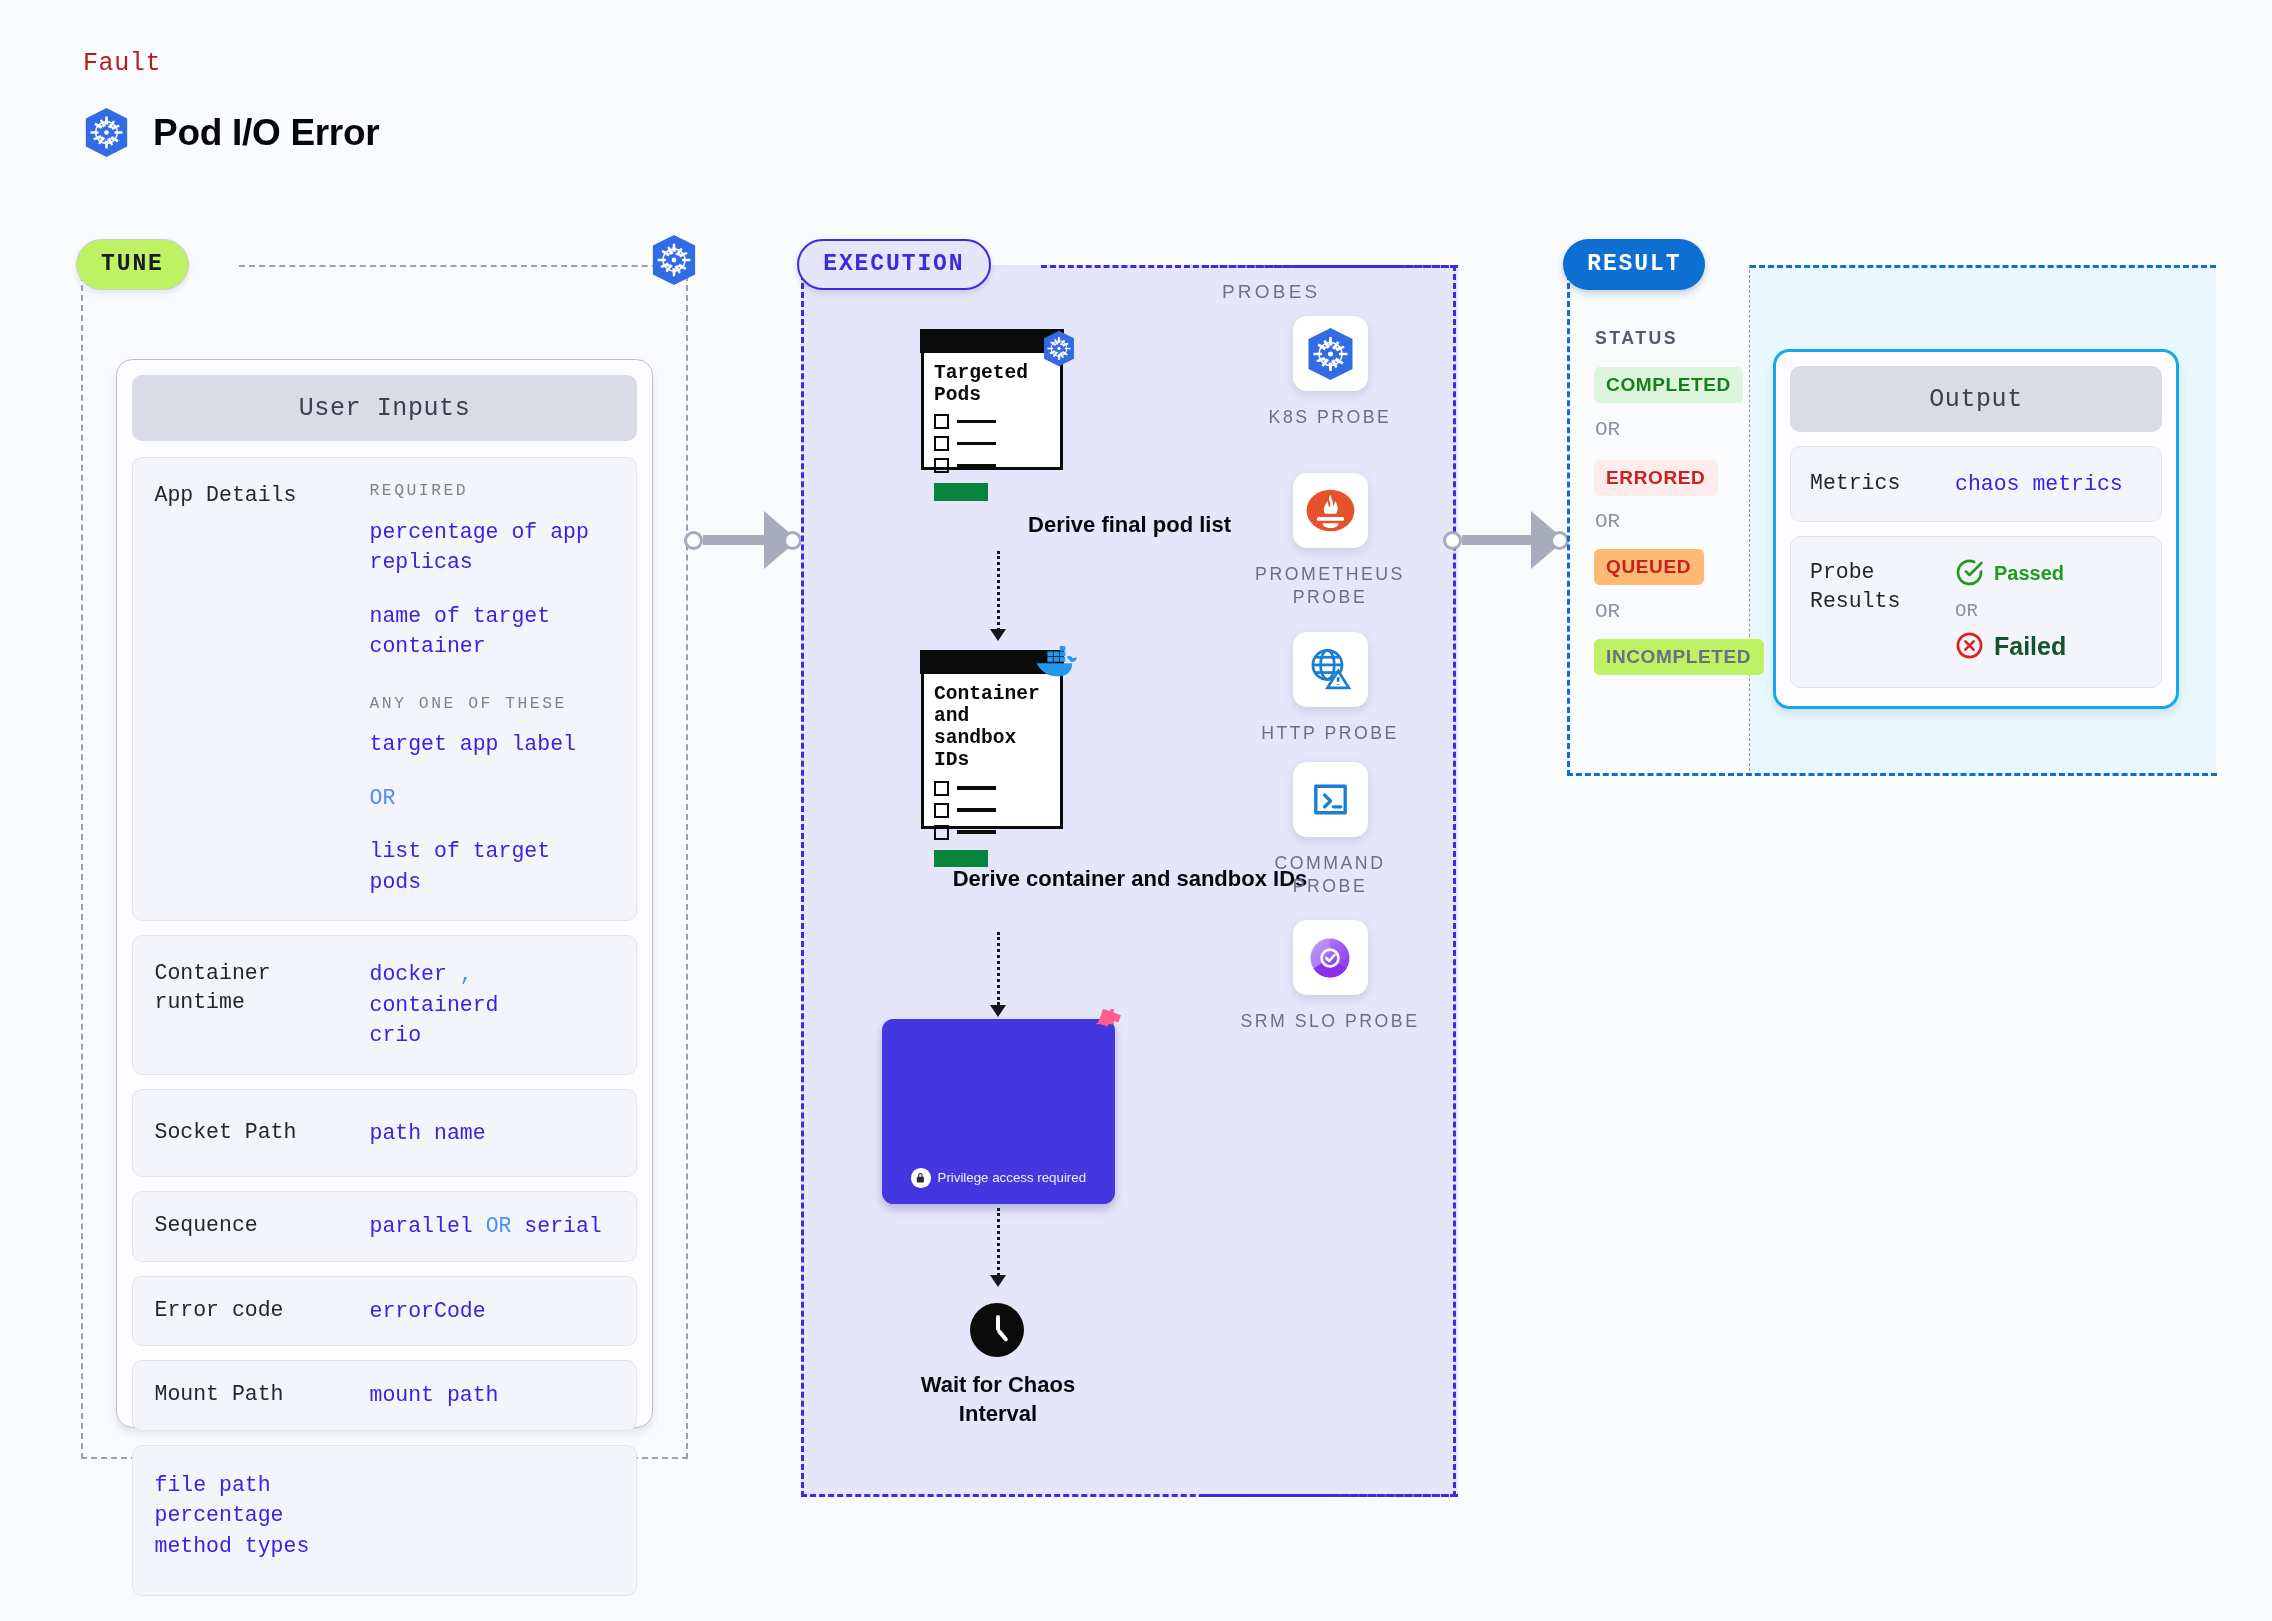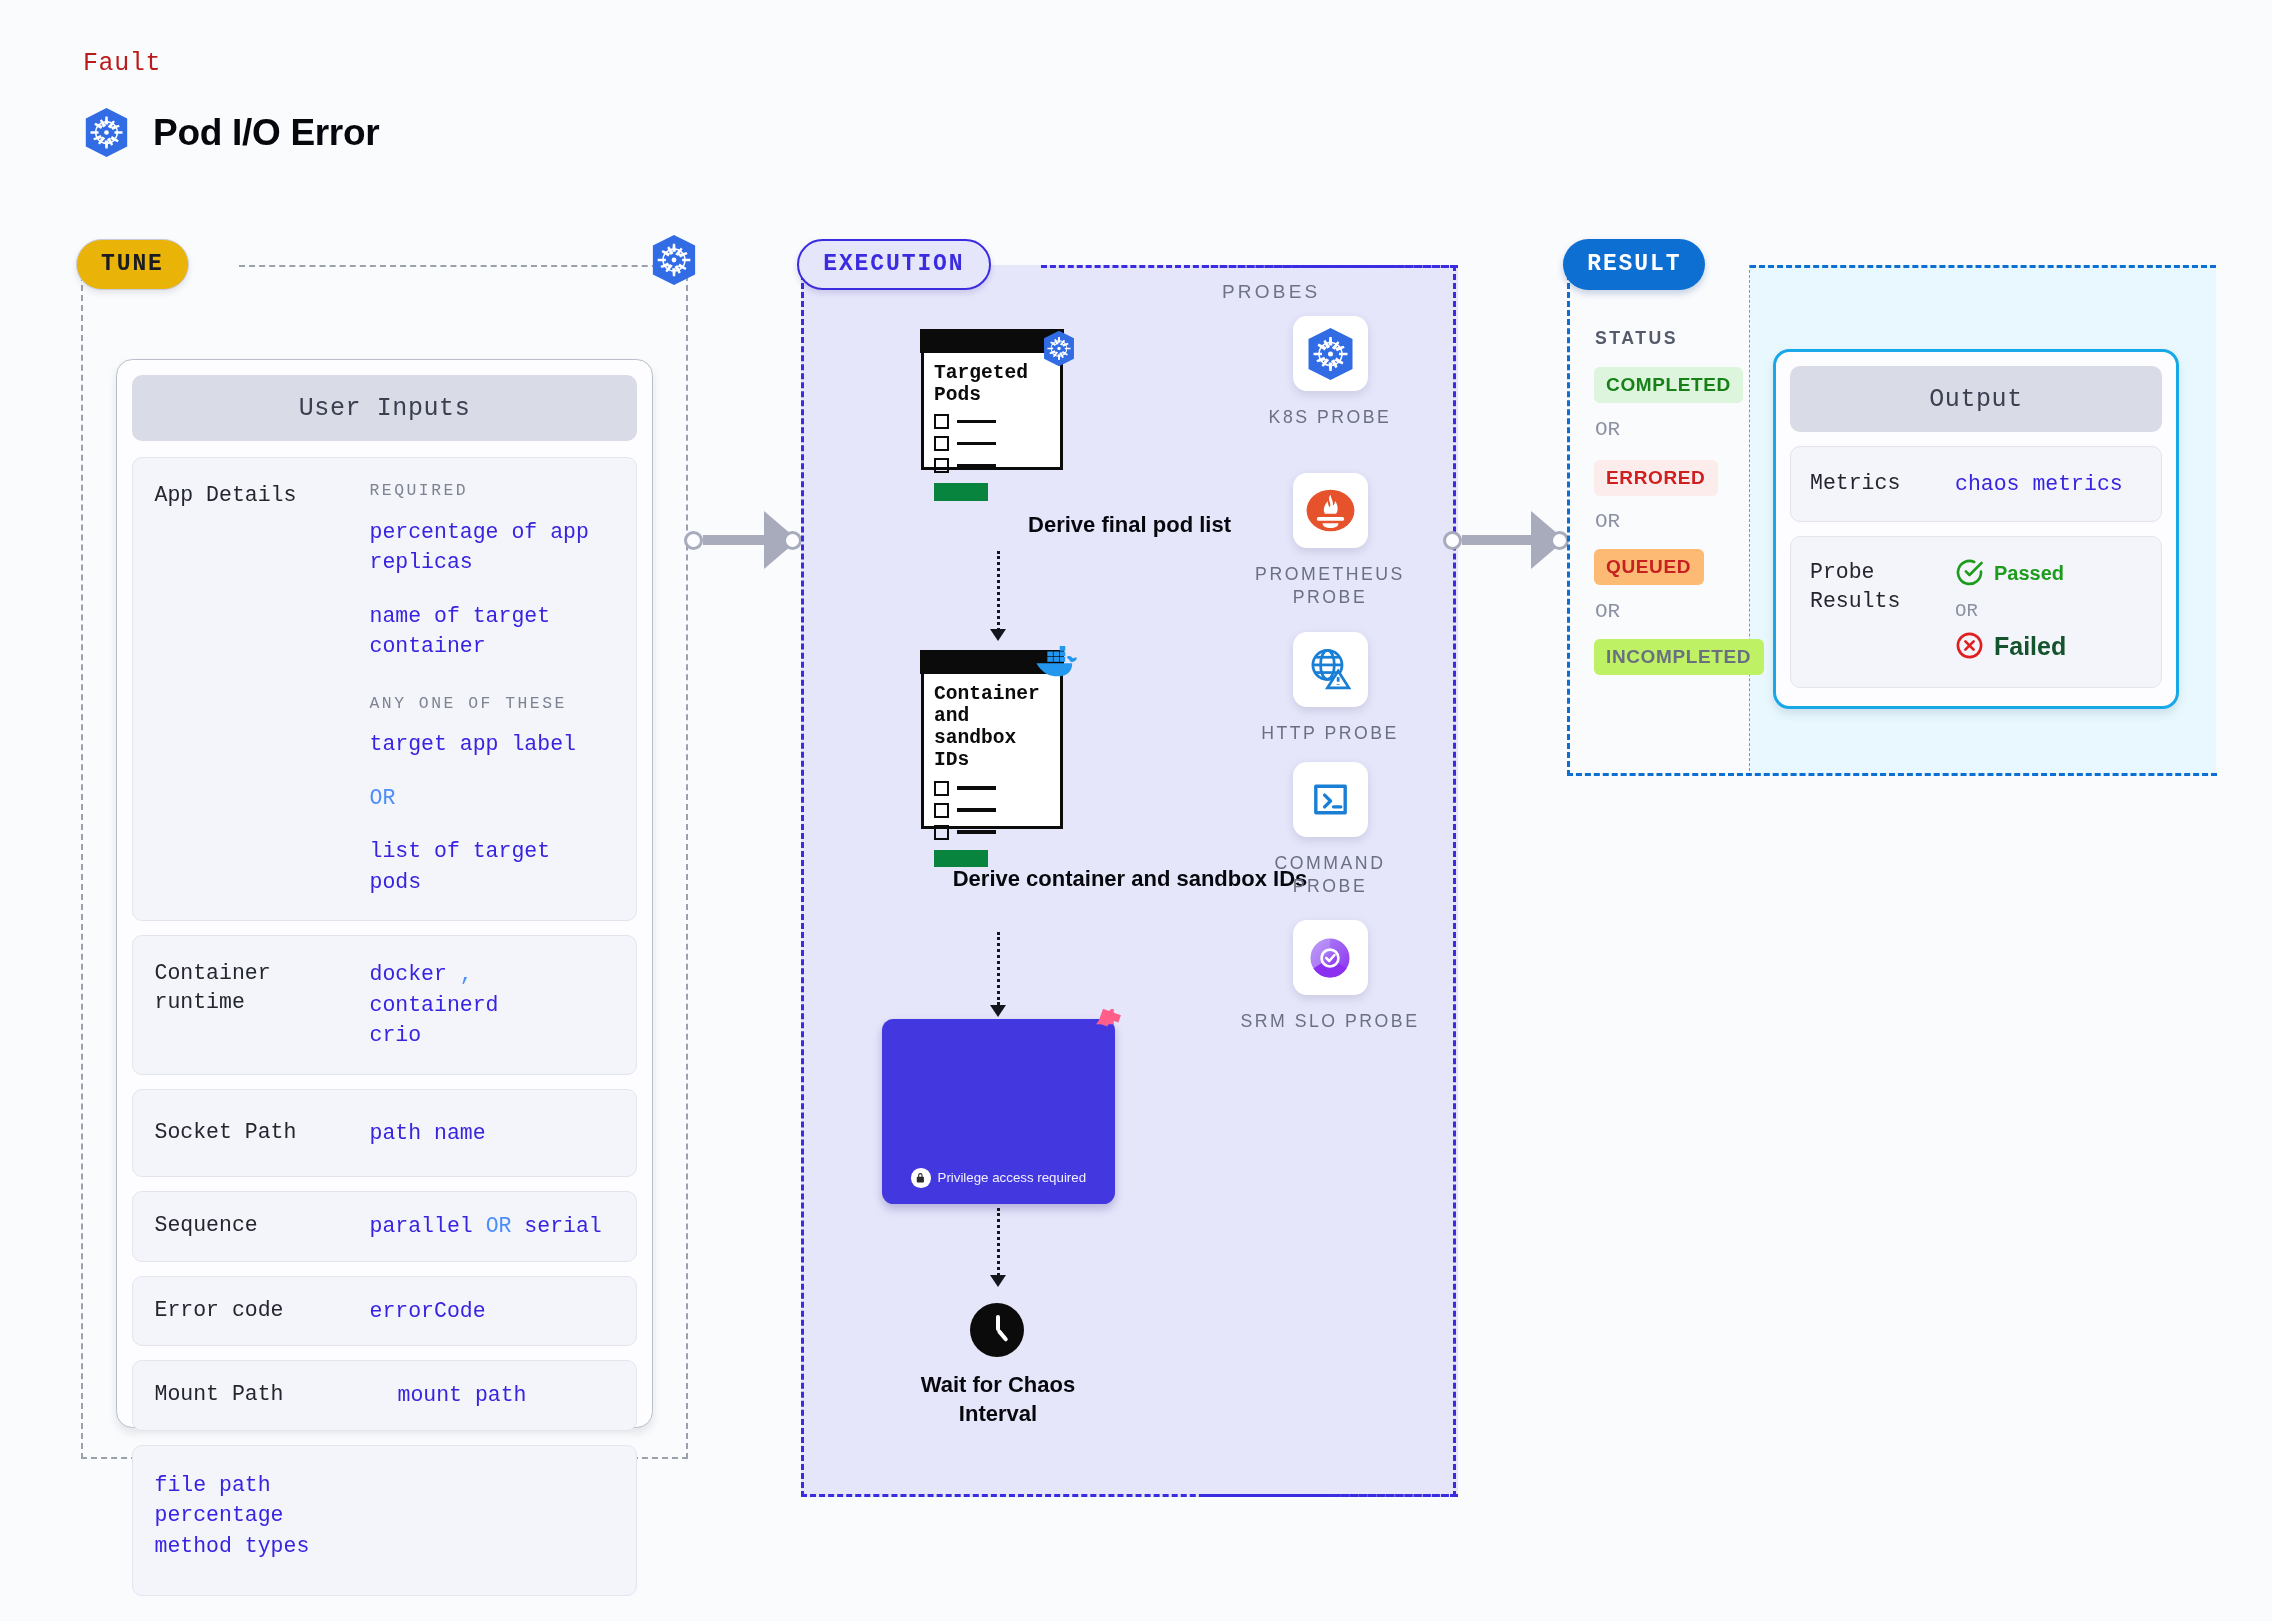--- a/index.html
+++ b/index.html
@@ -30,21 +30,21 @@
     font-size:23px; font-weight:bold; letter-spacing:1.9px; white-space:nowrap;
   }
 
   
   #tune-panel{ left:81px; top:265px; width:607px; height:1194px; }
   #tune-dash{ position:absolute; inset:0; border:2.5px dashed #9aa0ae; border-top:none; border-right:none;}
   #tune-dash-right{ position:absolute; right:0; top:0; width:0; height:100%; border-left:2.5px dashed #9aa0ae;}
   #tune-dash-top-l{ position:absolute; left:0; top:0; width:19px; height:0; border-top:2.5px dashed #9aa0ae;}
   #tune-dash-top-r{ position:absolute; left:158px; top:0; width:449px; height:0; border-top:2.5px dashed #9aa0ae;}
   #tune-pill{
-    left:-5px; top:-26.5px; background:#eab308; color:#1a1c22;
+    left:-5px; top:-26.5px; background:#bef264; color:#1a1c22;
     border:1.9px solid #c7ccd8; box-shadow:0 3.2px 6.3px rgba(20,25,45,.10);text-align:right;
   }
   #tune-k8s{ position:absolute; left:650px; top:234px; z-index:7;}
 
   .card{
     position:absolute; background:#fdfdff; border:1.9px solid #b9bec9;
     border-radius:16.4px; box-shadow:0 5px 8.8px rgba(20,25,45,.10);
   }
   .card-header{
     background:#d9dbe6; border-radius:10px; height:66px;
@@ -243,21 +243,21 @@
         </div>
     </div>
 
     <div class="field" style="padding:19px 21.5px;">
       <div class="f-label">Error code</div>
       <div class="f-val">
           <div class="val-line">errorCode</div>
         </div>
     </div>
 
-    <div class="field" style="padding:19px 21.5px;gap:28px;">
+    <div class="field" style="padding:19px 21.5px;">
       <div class="f-label">Mount Path</div>
       <div class="f-val">
           <div class="val-line">mount path</div>
         </div>
     </div>
 
     <div class="field" style="padding:24px 21.5px 34px;">
       <div class="f-val">
         <div class="val-line">file path</div>
         <div class="val-line">percentage</div>

